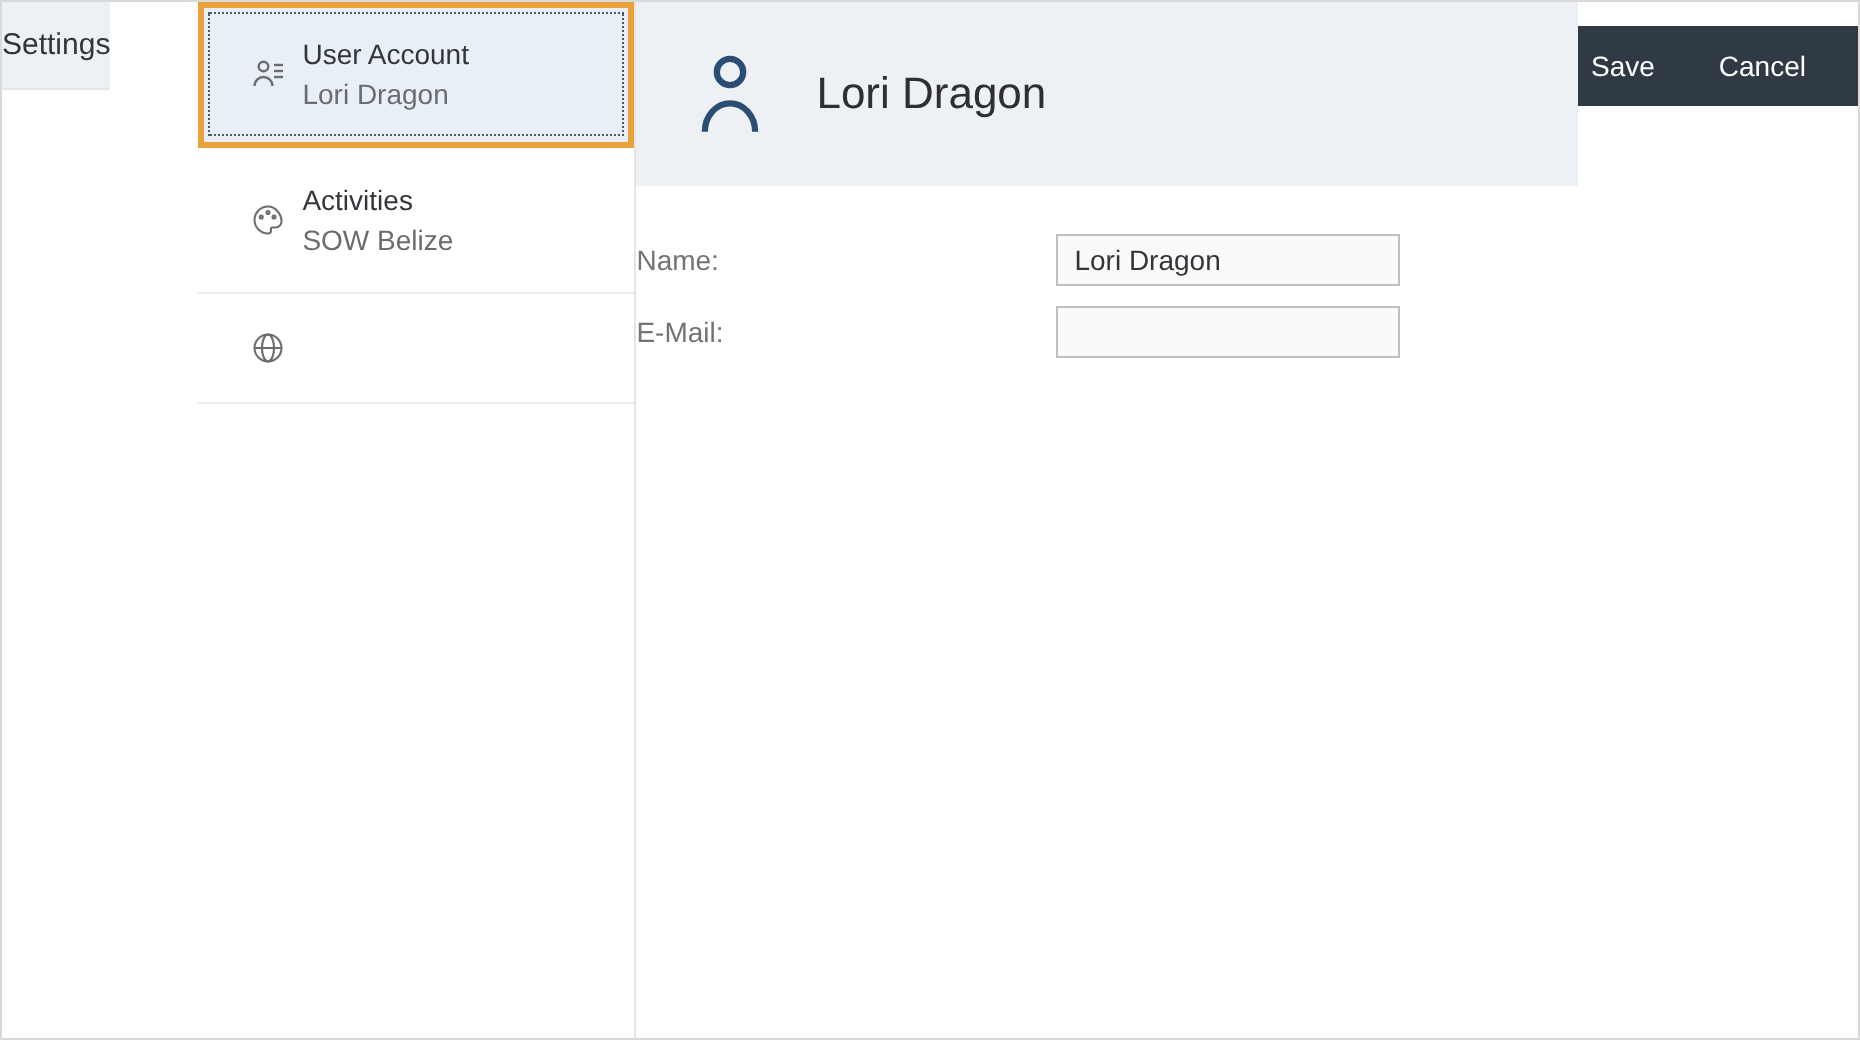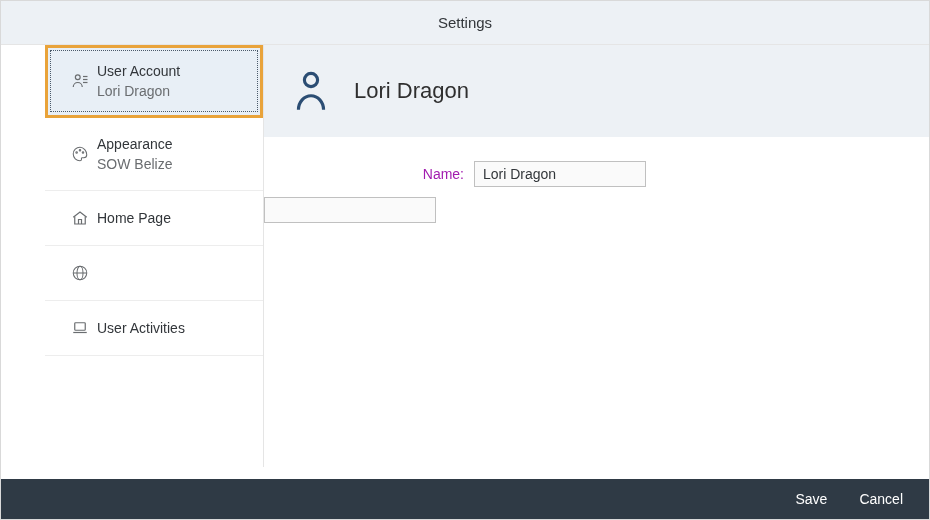--- a/index.html
+++ b/index.html
@@ -8,21 +8,21 @@
     width: 930px; height: 520px;
     font-family: "Segoe UI", Arial, sans-serif;
     font-size: 14px;
     color: #32363a;
     background: #fff;
   }
   .dialog {
     width: 930px; height: 520px;
     border: 1px solid #d9d9d9;
     display: flex;
-    flex-direction: column;
+    flex-direction: row;
     position: relative;
   }
   .titlebar {
     height: 44px;
     background: #edf1f5;
     text-align: center;
     line-height: 44px;
     font-size: 15px;
     color: #32363a;
     border-bottom: 1px solid #e5e5e5;
@@ -97,22 +97,22 @@
     padding: 24px 0 0 0;
   }
   .form-row {
     display: flex;
     align-items: center;
     gap: 10px;
     margin-bottom: 10px;
   }
   .form-row label {
     width: 200px;
-    text-align: right;
-    color: #a21caf;
+    text-align: left;
+    color: #737373;
     font-size: 14px;
   }
   .form-row input {
     width: 172px;
     height: 26px;
     border: 1px solid #c0c0c0;
     background: #fafafa;
     padding: 2px 8px;
     font-size: 14px;
     color: #32363a;
@@ -166,81 +166,59 @@
       <div class="side-item">
         <span class="icon-wrap">
           <svg width="18" height="18" viewBox="0 0 24 24" fill="none" stroke="currentColor" stroke-width="1.4">
             <path d="M12 3a9 9 0 1 0 0 18c1.5 0 2-1 2-2s-.5-2 1-2h2a4 4 0 0 0 4-4c0-5-4-10-9-10z"></path>
             <circle cx="7.5" cy="10" r="1"></circle>
               <circle cx="12" cy="7" r="1"></circle>
               <circle cx="16" cy="10" r="1"></circle>
           </svg>
         </span>
         <span class="texts">
-          <span class="title">Appearance</span>
+          <span class="title">Activities</span>
           <span class="sub">SOW Belize</span>
         </span>
       </div>
 
-      <div class="side-item">
-        <span class="icon-wrap">
-          <svg width="18" height="18" viewBox="0 0 24 24" fill="none" stroke="currentColor" stroke-width="1.6">
-            <path d="M3 11l9-7 9 7"></path>
-              <path d="M5 10v10h14V10"></path>
-              <path d="M10 20v-6h4v6"></path>
-          </svg>
-        </span>
-        <span class="texts">
-          <span class="title">Home Page</span>
-        </span>
-      </div>
 
       <div class="side-item">
         <span class="icon-wrap">
           <svg width="18" height="18" viewBox="0 0 24 24" fill="none" stroke="currentColor" stroke-width="1.4">
             <circle cx="12" cy="12" r="9"></circle>
             <ellipse cx="12" cy="12" rx="4" ry="9"></ellipse>
             <line x1="3" y1="12" x2="21" y2="12"></line>
           </svg>
         </span>
         <span class="texts">
         </span>
       </div>
 
-      <div class="side-item">
-        <span class="icon-wrap">
-          <svg width="18" height="18" viewBox="0 0 24 24" fill="none" stroke="currentColor" stroke-width="1.6">
-            <rect x="5" y="5" width="14" height="10" rx="1"></rect>
-            <line x1="3" y1="18" x2="21" y2="18"></line>
-          </svg>
-        </span>
-        <span class="texts">
-          <span class="title">User Activities</span>
-        </span>
-      </div>
 
     </div>
 
     <div class="content">
       <div class="content-header">
         <span class="big-icon">
           <svg width="38" height="44" viewBox="0 0 24 28" fill="none" stroke="currentColor" stroke-width="2">
             <circle cx="12" cy="7" r="4.2"></circle>
             <path d="M4 26c0-5 3.6-9 8-9s8 4 8 9"></path>
           </svg>
         </span>
         <span class="heading">Lori Dragon</span>
       </div>
 
       <div class="form">
         <div class="form-row">
           <label>Name:</label>
           <input type="text" value="Lori Dragon" style="">
         </div>
         <div class="form-row">
+          <label>E-Mail:</label>
           <input type="text" value="" style="">
         </div>
       </div>
     </div>
   </div>
 
   <div class="footer">
     <button class="btn">Save</button>
     <button class="btn">Cancel</button>
   </div>

